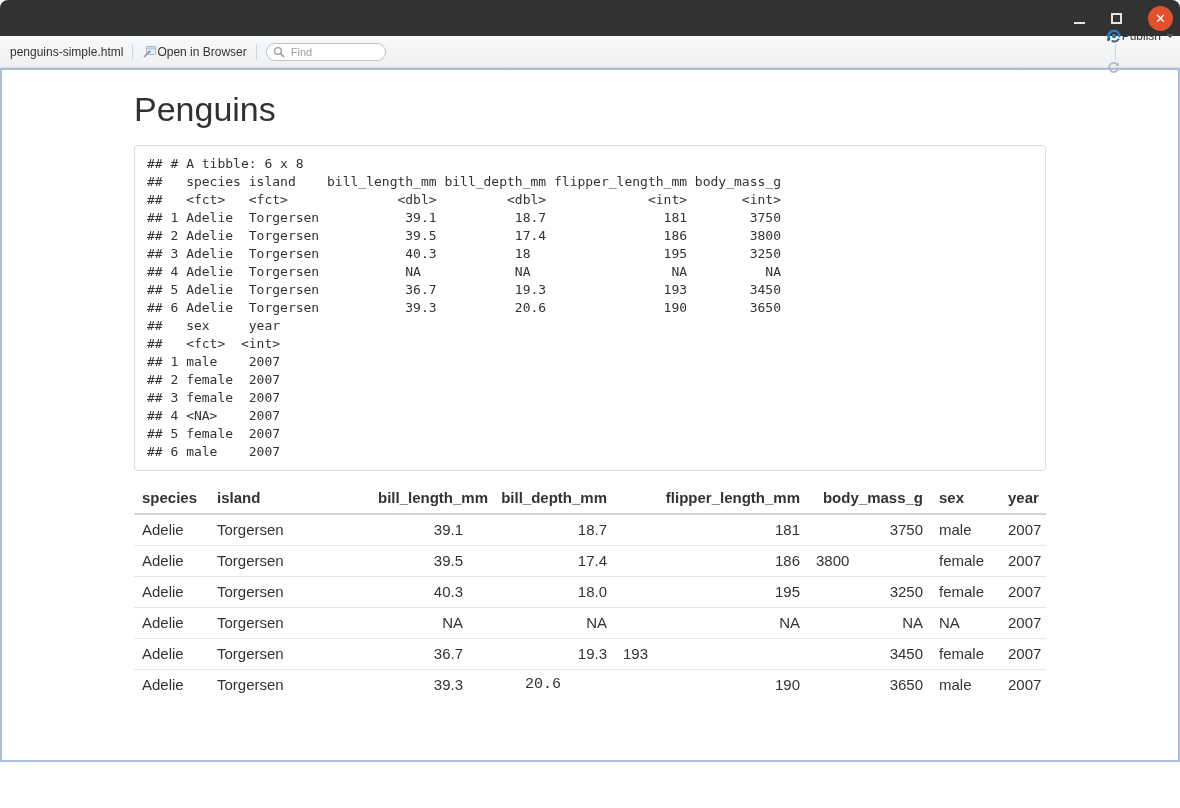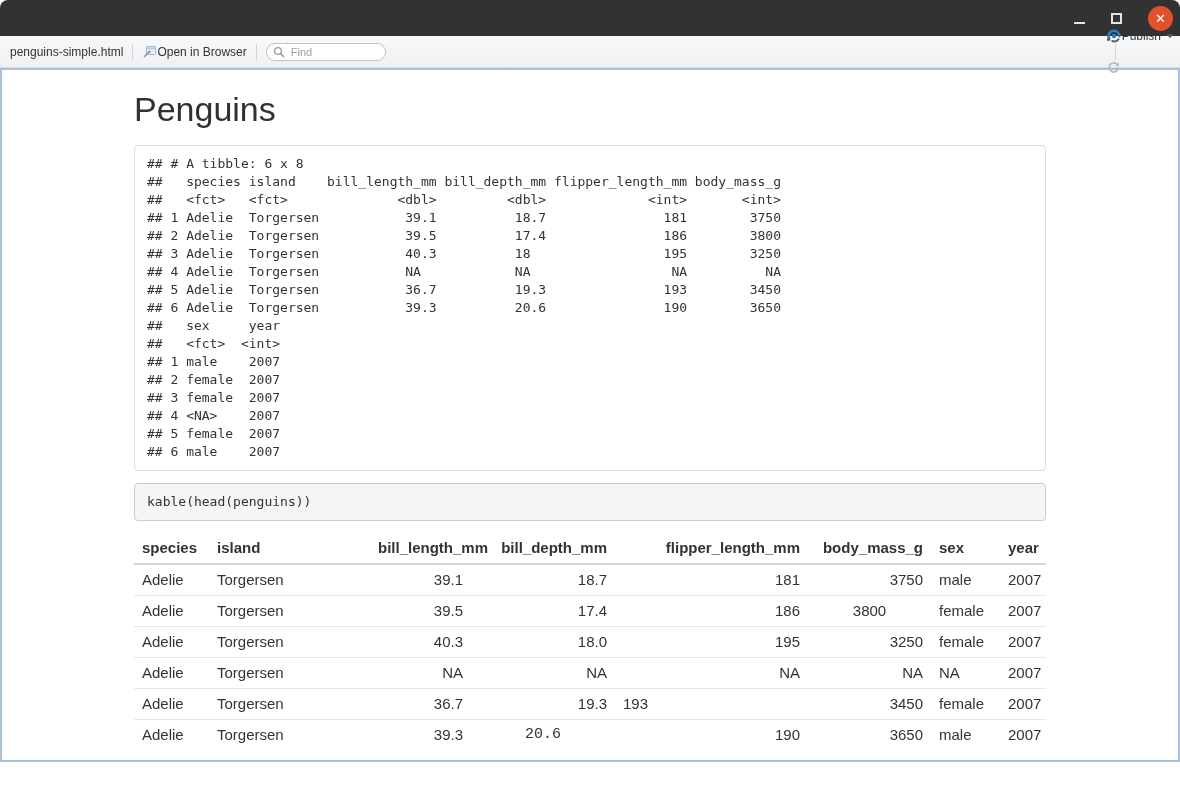--- a/index.html
+++ b/index.html
@@ -233,21 +233,20 @@
 ## 6 Adelie  Torgersen           39.3          20.6               190        3650
 ##   sex     year
 ##   &lt;fct&gt;  &lt;int&gt;
 ## 1 male    2007
 ## 2 female  2007
 ## 3 female  2007
 ## 4 &lt;NA&gt;    2007
 ## 5 female  2007
 ## 6 male    2007</pre>
 
-    <pre class="code-chunk">kable(head(penguins))</pre>
 
     <table class="kable">
       <colgroup>
           <col style="width: 75px;">
           <col style="width: 161px;">
           <col style="width: 101px;">
           <col style="width: 144px;">
           <col style="width: 193px;">
           <col style="width: 123px;">
           <col style="width: 69px;">
@@ -275,21 +274,21 @@
             <td style="text-align: right;">3750</td>
             <td style="text-align: left;">male</td>
             <td style="text-align: right;">2007</td>
           </tr>
           <tr>
             <td style="text-align: left;">Adelie</td>
             <td style="text-align: left;">Torgersen</td>
             <td style="text-align: right;">39.5</td>
             <td style="text-align: right;">17.4</td>
             <td style="text-align: right;">186</td>
-            <td style="text-align: center;">3800</td>
+            <td style="text-align: left;">3800</td>
             <td style="text-align: left;">female</td>
             <td style="text-align: right;">2007</td>
           </tr>
           <tr>
             <td style="text-align: left;">Adelie</td>
             <td style="text-align: left;">Torgersen</td>
             <td style="text-align: right;">40.3</td>
             <td style="text-align: right;">18.0</td>
             <td style="text-align: right;">195</td>
             <td style="text-align: right;">3250</td>

